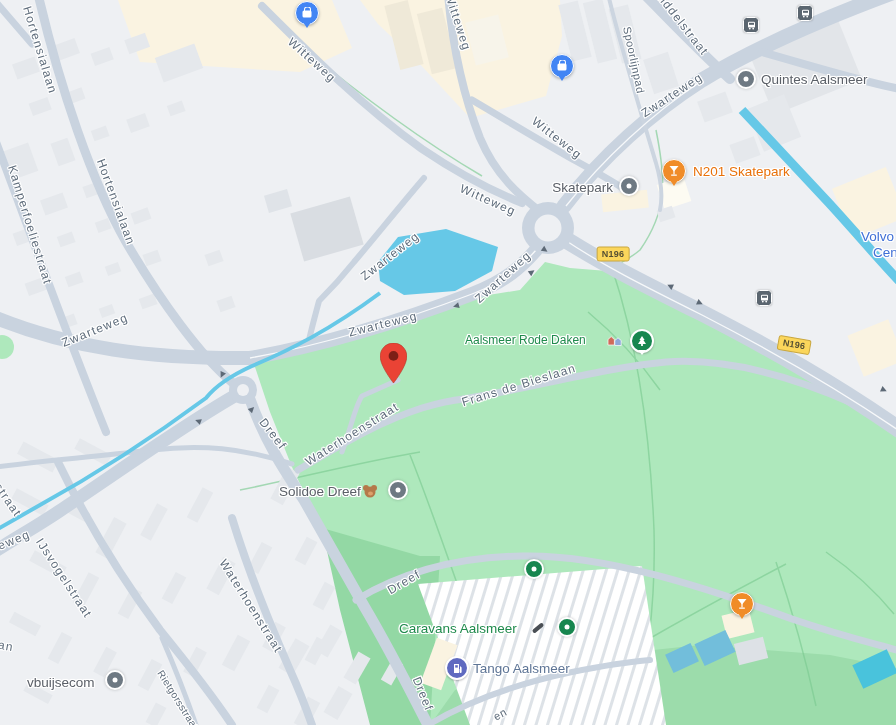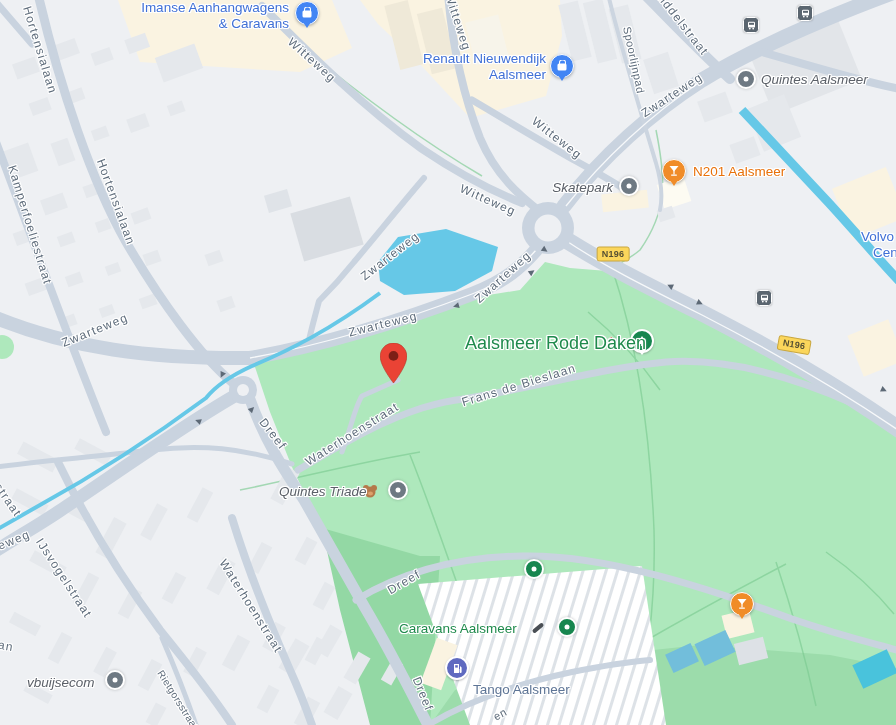--- a/index.html
+++ b/index.html
@@ -12,22 +12,22 @@
       text-shadow:1px 0 0 #fff,-1px 0 0 #fff,0 1px 0 #fff,0 -1px 0 #fff,
                   1px 1px 0 #fff,-1px -1px 0 #fff,1px -1px 0 #fff,-1px 1px 0 #fff,0 0 3px #fff;}
   .sl.min{font-size:11px;letter-spacing:.6px;}
   .sl.sm{font-size:10px;letter-spacing:.4px;}
   
   .pl{position:absolute;white-space:nowrap;font-size:13.5px;font-weight:500;
       text-shadow:1px 0 0 #fff,-1px 0 0 #fff,0 1px 0 #fff,0 -1px 0 #fff,
                   1px 1px 0 #fff,-1px -1px 0 #fff,1px -1px 0 #fff,-1px 1px 0 #fff,0 0 3px #fff;}
   .pl span{display:block;line-height:16px;}
   .ra{transform:translateX(-100%);text-align:right;}
-  .c-blue{color:#4070d6;} .c-gray{color:#5b6068;font-style:italic;} .c-green{color:#1f8a4c;}
-  .c-orange{color:#e8710a;} .c-steel{color:#5e7596;margin-top:21px;}
+  .c-blue{color:#4070d6;} .c-gray{color:#5b6068;} .c-green{color:#1f8a4c;}
+  .c-orange{color:#e8710a;} .c-steel{color:#5e7596;}
   
   .pin{position:absolute;width:22px;height:22px;border-radius:50%;border:1.5px solid #fff;
        transform:translate(-50%,-50%);box-shadow:0 1px 3px rgba(60,64,67,.4);}
   .pin::after{content:"";position:absolute;left:50%;top:20px;transform:translateX(-50%);
        width:0;height:0;border-left:4px solid transparent;border-right:4px solid transparent;
        border-top:6px solid currentColor;}
   .pin-blue{background:#4285f4;color:#4285f4;}
   .pin-orange{background:#f08c28;color:#f08c28;}
   .bag{position:absolute;left:50%;top:55%;width:9px;height:7px;background:#fff;border-radius:1.5px;
        transform:translate(-50%,-50%);}
@@ -355,33 +355,25 @@
 
   <span class="skate" style="left:538px;top:628px"></span>
   <span class="teddy" style="left:370px;top:492px"></span>
   <span class="houses" style="left:615px;top:342px">
     <svg width="16" height="13" viewBox="0 0 16 13">
         <path d="M1 5.5L4.2 2.6 7.4 5.5V11H1z" fill="#cf6a5a" stroke="#fff" stroke-width="0.7"></path>
         <path d="M7.8 6.5L11 3.8l3.2 2.7V11.5H7.8z" fill="#8fa8d9" stroke="#fff" stroke-width="0.7"></path>
       </svg>
   </span>
 
-  <div class="pl ra c-blue" style="left:289px;top:0px">
-    <span>Imanse Aanhangwagens</span>
-      <span>&amp; Caravans</span>
-  </div>
-  <div class="pl ra c-blue" style="left:546px;top:51px">
-    <span>Renault Nieuwendijk</span>
-      <span>Aalsmeer</span>
-  </div>
   <div class="pl c-gray" style="left:761px;top:72px">Quintes Aalsmeer</div>
-  <div class="pl c-orange" style="left:693px;top:164px">N201 Aalsmeer</div>
+  <div class="pl c-orange" style="left:693px;top:164px">N201 Skatepark</div>
   <div class="pl ra c-gray" style="left:613px;top:180px">Skatepark</div>
-  <div class="pl c-green" style="left:465px;top:333px;font-size:18px">Aalsmeer Rode Daken</div>
-  <div class="pl c-gray" style="left:279px;top:484px">Quintes Triade</div>
+  <div class="pl c-green" style="left:465px;top:333px;font-size:12px">Aalsmeer Rode Daken</div>
+  <div class="pl c-gray" style="left:279px;top:484px">Solidoe Dreef</div>
   <div class="pl c-green" style="left:399px;top:621px">Caravans Aalsmeer</div>
   <div class="pl c-steel" style="left:473px;top:661px">Tango Aalsmeer</div>
   <div class="pl c-gray" style="left:27px;top:675px">vbuijsecom</div>
   <div class="pl c-blue" style="left:861px;top:229px;width:90px">
     <span>Volvo</span>
       <span style="margin-left:12px">Center</span>
   </div>
 
   <div class="redpin">
     <svg width="27" height="40" viewBox="0 0 24 36">

